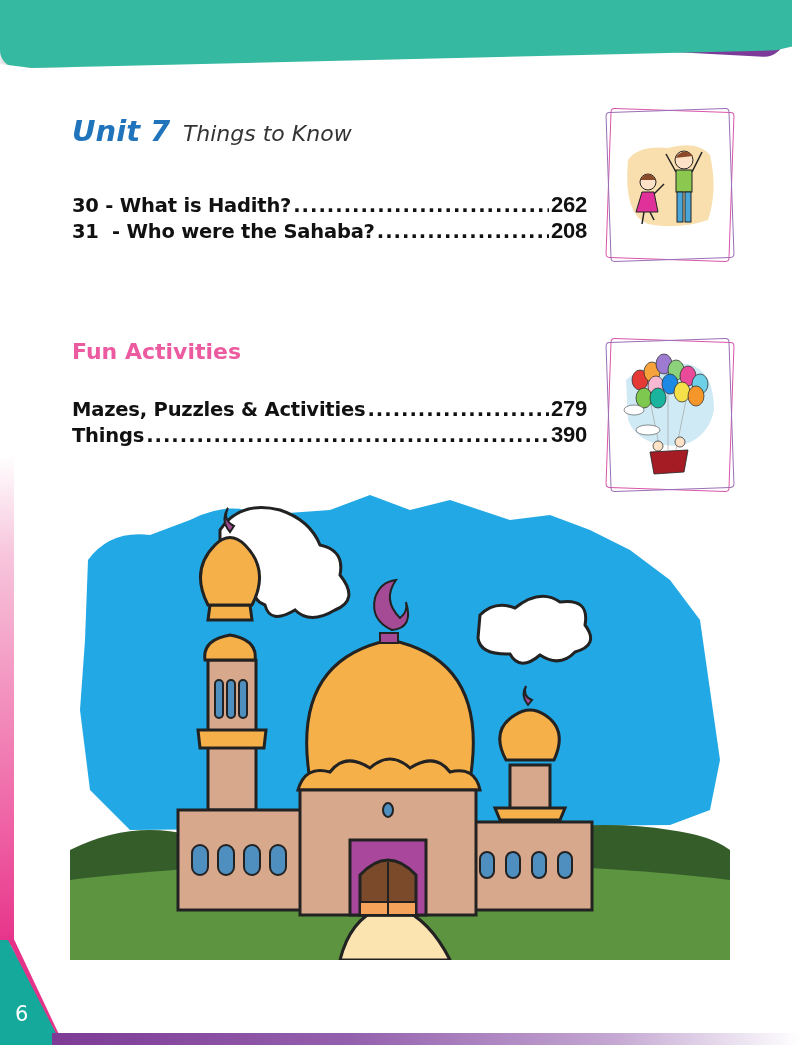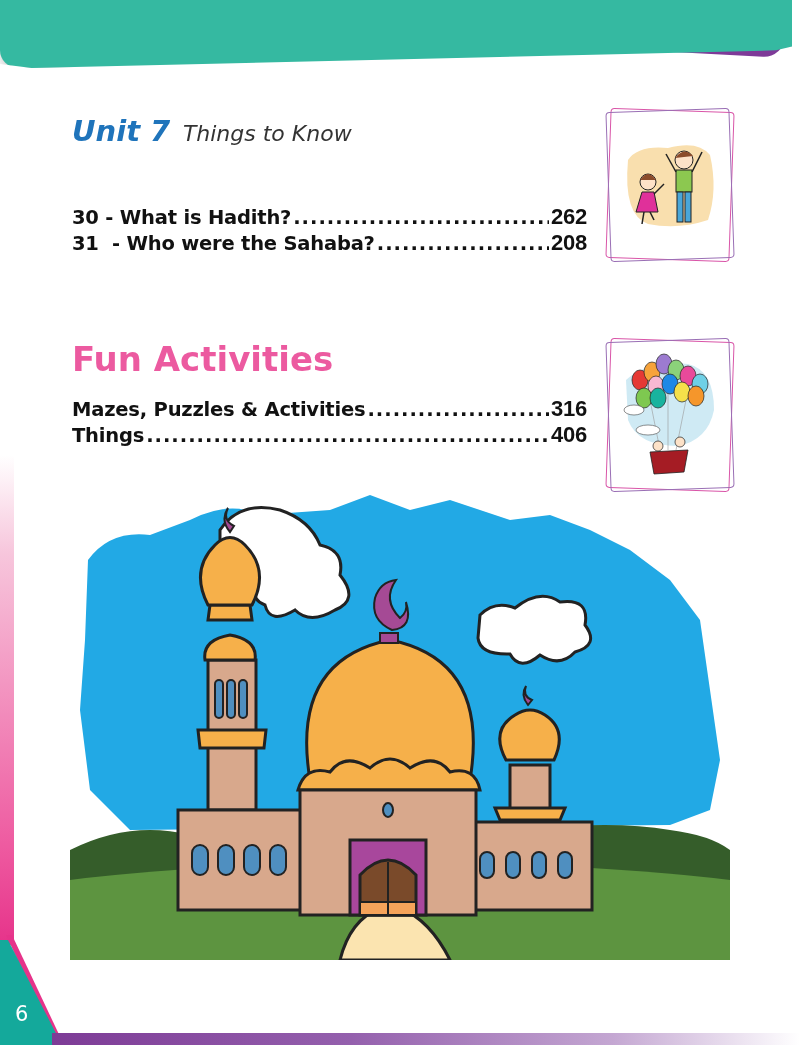--- a/index.html
+++ b/index.html
@@ -18,21 +18,21 @@
   .corner-tri { left:0; top:940px; width:60px; height:105px; background:#14a99b; clip-path:polygon(0 0, 8px 0, 62px 105px, 0 105px); }
   .corner-pink { left:0; top:935px; width:64px; height:110px; background:#e6338a; clip-path:polygon(6px 0, 12px 0, 64px 110px, 57px 110px); }
   .page-num { left:15px; top:1002px; width:30px; color:#ffffff; font-size:21px; font-family:"DejaVu Sans", sans-serif; font-weight:normal; }
   .bottom-bar { left:52px; top:1033px; width:748px; height:12px; background:linear-gradient(to right, #7d3b96 0%, #9460ad 40%, #c4a7d2 75%, #ffffff 100%); }
 
   
   .section-title { left:72px; font-family:"DejaVu Sans", sans-serif; }
   .unit-title { top:114px; font-size:27px;font-style:italic; }
   .unit-num { color:#1f74bb; font-weight:bold; font-size:29px; }
   .unit-sub { color:#333; font-size:22px; margin-left:4px; }
-  .fun-title { top:339px; color:#ec5aa0; font-size:34px; font-weight:bold; }
+  .fun-title { top:339px; color:#ec5aa0; font-size:22px; font-weight:bold; }
 
   .toc { left:72px; width:515px; }
   .toc-row { display:flex; align-items:baseline; height:26px; font-size:19.5px; font-weight:bold; color:#111; font-family:"DejaVu Sans", sans-serif; letter-spacing:-0.2px; }
   .toc-row .lbl { white-space:nowrap; }
   .toc-row .dots { flex:1; overflow:hidden; white-space:nowrap; margin:0 2px; letter-spacing:1px; font-weight:bold; }
   .toc-row .dots::before { content:"........................................................................................................................................"; }
   .toc-row .pg { white-space:nowrap; font-family:"Liberation Sans", sans-serif; font-size:22px;margin-top:40px; }
 
   
   .thumb { width:124px; height:150px; }
@@ -50,21 +50,21 @@
 <div class="abs hdr-purple"></div>
 <div class="abs hdr-teal"></div>
 
 <div class="abs left-strip"></div>
 
 <div class="abs section-title unit-title">
   <span class="unit-num">Unit 7</span>
   <span class="unit-sub">Things to Know</span>
 </div>
 
-<div class="abs toc" style="top:164px;">
+<div class="abs toc" style="top:152px;">
   <div class="toc-row">
     <span class="lbl">30 - What is Hadith?</span>
     <span class="dots"></span>
     <span class="pg">262</span>
   </div>
   <div class="toc-row">
     <span class="lbl" style="white-space:pre">31  - Who were the Sahaba?</span>
     <span class="dots"></span>
     <span class="pg">208</span>
   </div>
@@ -94,26 +94,26 @@
     </svg>
   </div>
 </div>
 
 <div class="abs section-title fun-title">Fun Activities</div>
 
 <div class="abs toc" style="top:356px;">
   <div class="toc-row">
     <span class="lbl">Mazes, Puzzles &amp; Activities</span>
     <span class="dots"></span>
-    <span class="pg">316</span>
+    <span class="pg">279</span>
   </div>
   <div class="toc-row">
     <span class="lbl">Things</span>
     <span class="dots"></span>
-    <span class="pg">406</span>
+    <span class="pg">390</span>
   </div>
 </div>
 
 <div class="abs thumb" style="left:608px; top:340px;">
   <div class="f1"></div>
   <div class="f2"></div>
   <div class="inner">
     <svg width="104" height="130" viewBox="0 0 104 130">
       <path d="M8 30 Q30 10 70 14 Q96 20 96 60 Q90 90 60 96 Q20 96 10 70Z" fill="#cfeaf4"></path>
       <g stroke="#999" stroke-width="0.6">

